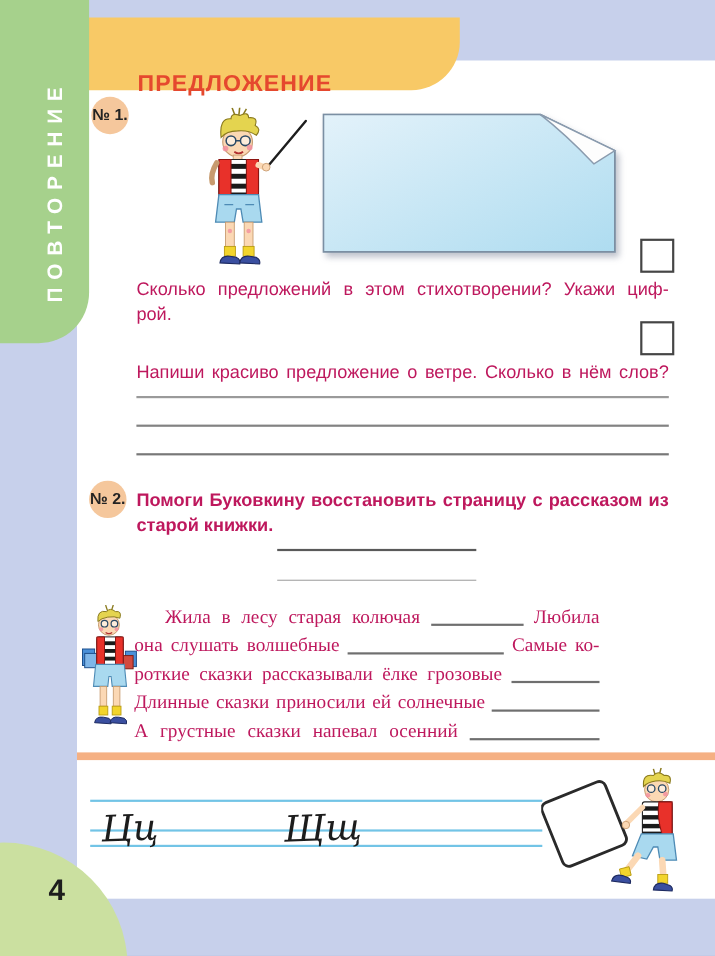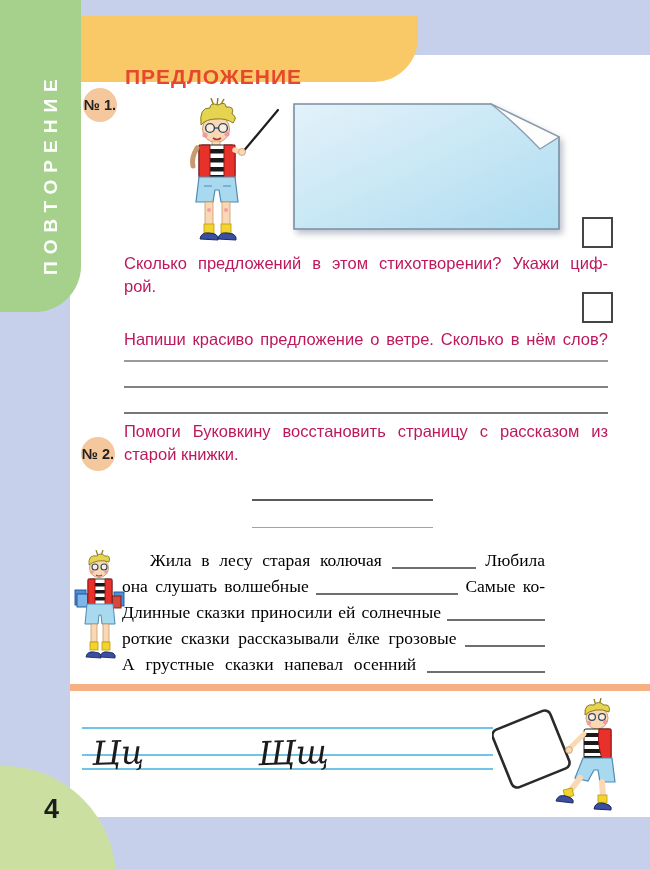--- a/index.html
+++ b/index.html
@@ -28,21 +28,21 @@
   
   .poem-wrap{position:absolute;left:293px;top:103px;width:268px;height:128px;z-index:5;}
   .poem-wrap svg{position:absolute;left:0;top:0;filter:drop-shadow(3px 4px 3px rgba(90,100,125,.4));}
   .poem-text{position:absolute;left:17px;top:20px;width:233px;
     font-family:"Liberation Serif",serif;font-size:16.5px;line-height:21px;color:#1d2a34;}
   .poem-line-j{text-align:justify;text-align-last:justify;}
   
   .sans-block{position:absolute;font-size:16.5px;line-height:23px;color:#be185d;z-index:5;}
   .just{text-align:justify;text-align-last:justify;}
   .serif-block{position:absolute;font-family:"Liberation Serif",serif;
-    font-size:17.5px;line-height:26px;color:#000000;z-index:5;}
+    font-size:17.5px;line-height:26px;color:#be185d;z-index:5;}
   .story-line{text-align:justify;text-align-last:justify;}
   .indent{padding-left:28px;}
   .blank{display:inline-block;border-bottom:2px solid #6f6f6f;height:2px;transform:translateY(3px);}
   
   .answer-box{position:absolute;width:27px;height:27px;background:#fff;border:2px solid #454545;z-index:5;}
   .write-line{position:absolute;left:124px;width:484px;height:0;border-top:2px solid #8b8b8b;z-index:5;}
   .short-line{position:absolute;left:252px;width:181px;height:0;z-index:5;}
   
   .divider{position:absolute;left:70px;top:684px;width:580px;height:7px;background:#f5b083;z-index:5;}
   .ruled-line{position:absolute;left:82px;width:411px;height:0;border-top:2px solid #72c4e6;z-index:5;}
@@ -137,21 +137,21 @@
     <div class="just">Сколько предложений в этом стихотворении? Укажи циф-</div>
     <div>рой.</div>
   </div>
   <div class="sans-block just" style="left:124px;top:328px;width:484px;">Напиши красиво предложение о ветре. Сколько в нём слов?</div>
 
   <div class="write-line" style="top:360px;border-top-color:#9a9a9a;"></div>
   <div class="write-line" style="top:386px;border-top-color:#828282;"></div>
   <div class="write-line" style="top:412px;border-top-color:#787878;"></div>
 
   <div class="badge" id="badge2">№ 2.</div>
-  <div class="sans-block" style="left:124px;top:420px;width:484px;">
+  <div class="sans-block" style="left:124px;top:444px;width:484px;font-weight:bold;">
     <div class="just">Помоги Буковкину восстановить страницу с рассказом из</div>
     <div>старой книжки.</div>
   </div>
 
   <div class="short-line" style="top:499px;border-top:2px solid #5a5a5a;"></div>
   <div class="short-line" style="top:527px;border-top:1.5px solid #a3a3a3;"></div>
 
   <svg class="illus" style="left:74px;top:550px;" width="52" height="115" viewBox="0 0 52 115">
     <g>
       <line x1="24" y1="6" x2="22" y2="0" stroke="#8a7a1e" stroke-width="1.2"></line>
@@ -194,26 +194,26 @@
       <span>Жила в лесу старая колючая</span>
       <span class="blank" style="width:84px;"></span>
       <span>Любила</span>
     </div>
     <div class="story-line">
       <span>она слушать волшебные</span>
       <span class="blank" style="width:142px;"></span>
       <span>Самые ко-</span>
     </div>
     <div class="story-line">
+      <span>роткие сказки рассказывали ёлке грозовые</span>
+      <span class="blank" style="width:80px;"></span>
+    </div>
+    <div class="story-line">
       <span>Длинные сказки приносили ей солнечные</span>
       <span class="blank" style="width:98px;"></span>
-    </div>
-    <div class="story-line">
-      <span>роткие сказки рассказывали ёлке грозовые</span>
-      <span class="blank" style="width:80px;"></span>
     </div>
     <div class="story-line">
       <span>А грустные сказки напевал осенний</span>
       <span class="blank" style="width:118px;"></span>
     </div>
   </div>
 
   <div class="divider"></div>
 
   <div style="position:absolute;left:70px;top:692px;width:430px;height:120px;z-index:4;"></div>

